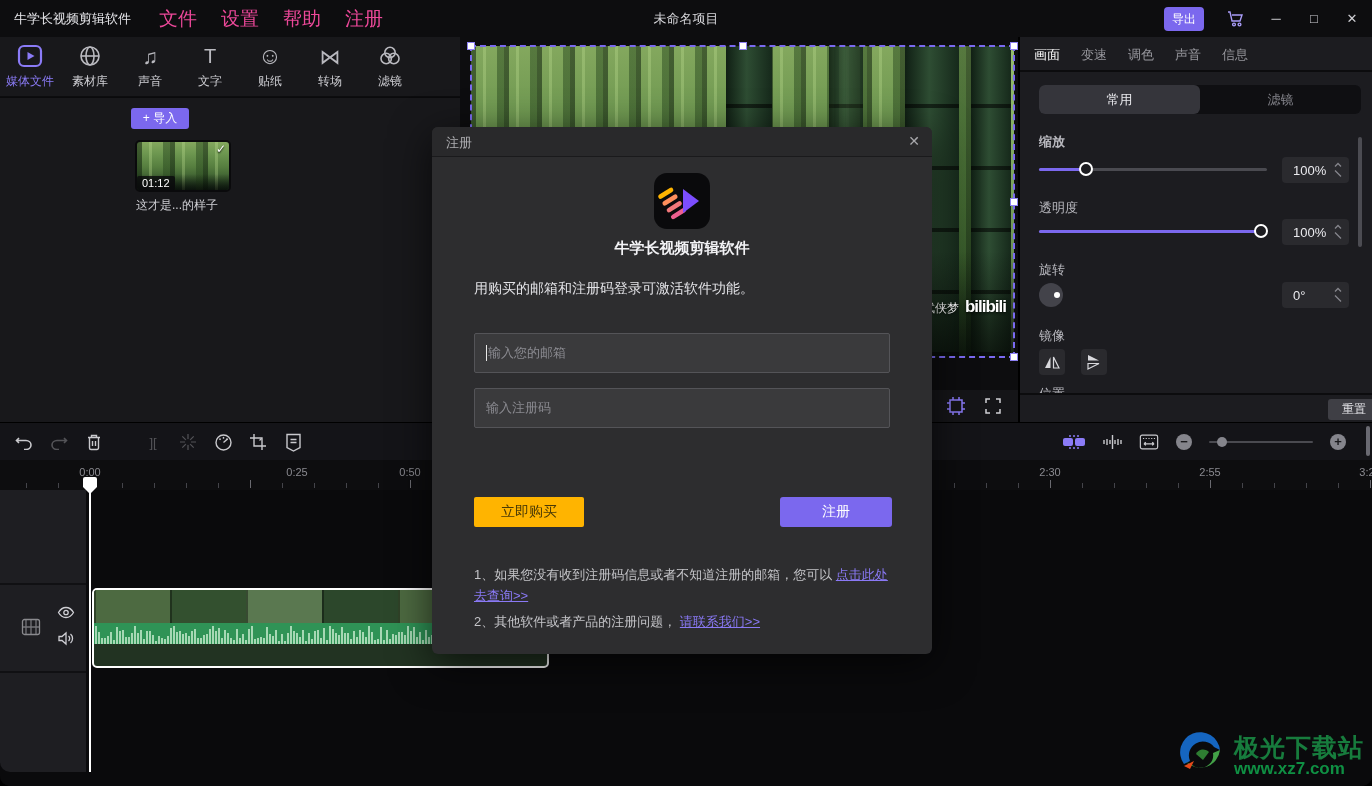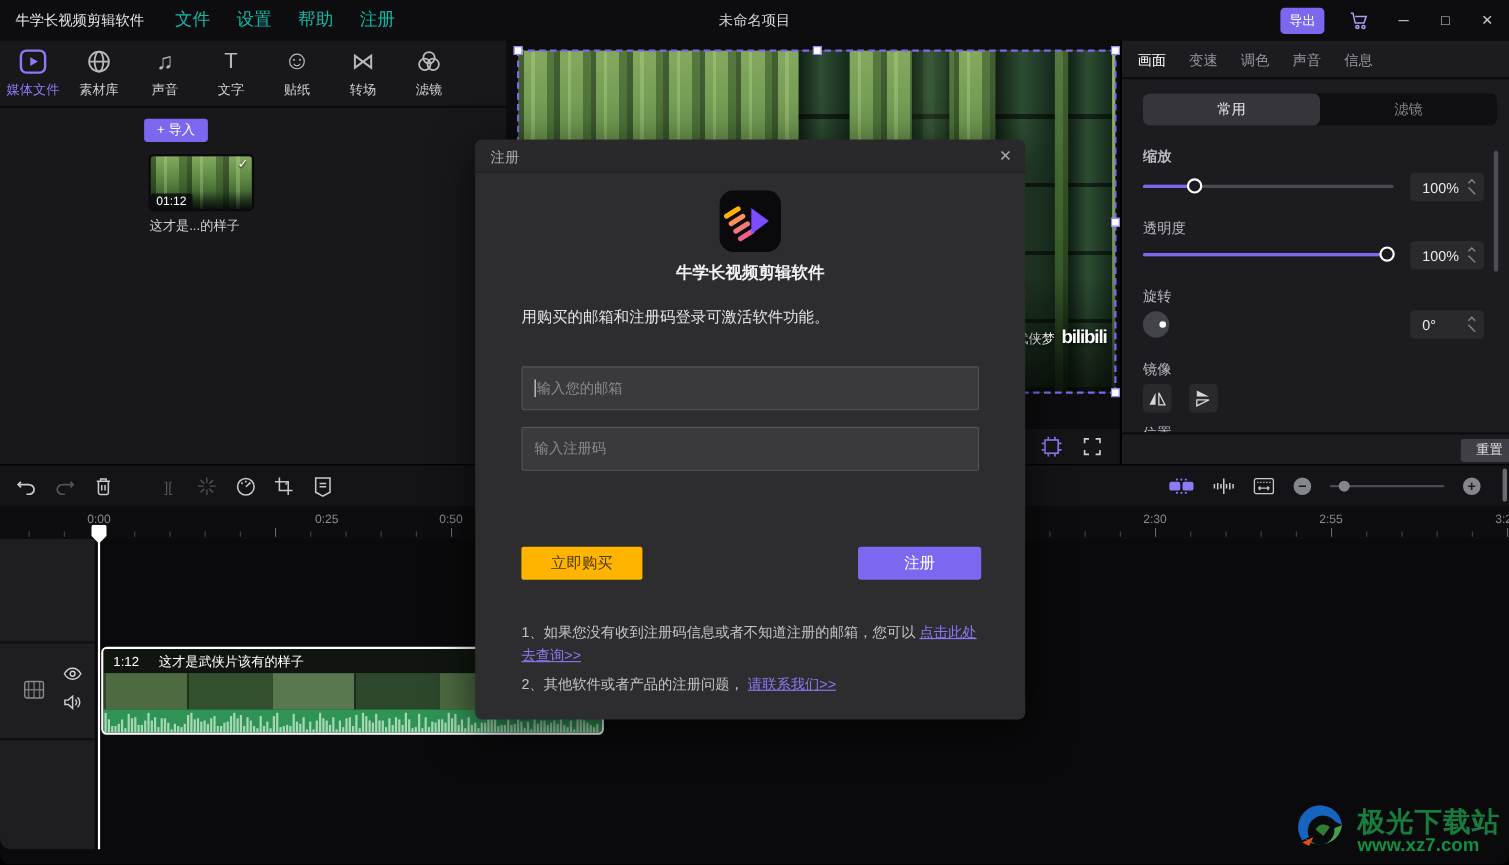--- a/index.html
+++ b/index.html
@@ -3,21 +3,21 @@
 <meta charset="utf-8">
 <style>
   html,body{margin:0;padding:0;background:#000;}
   *{box-sizing:border-box;font-family:"Liberation Sans","DejaVu Sans",sans-serif;}
   #app{position:relative;width:1372px;height:786px;background:#0a0a0c;overflow:hidden;border-radius:0 0 10px 10px;}
 
   
   .titlebar{position:absolute;left:0;top:0;width:1372px;height:37px;background:#0d0d0f;display:flex;align-items:center;}
   .app-title{color:#e6e6ea;font-size:13px;margin-left:14px;}
   .menus{display:flex;gap:24px;margin-left:28px;}
-  .menus span{color:#14b8a6;font-size:16px;cursor:default;}
+  .menus span{color:#ec4899;font-size:19px;cursor:default;}
   .project-title{position:absolute;left:0;right:0;text-align:center;color:#d8d8dc;font-size:13px;pointer-events:none;}
   .tb-right{position:absolute;right:12px;top:0;height:37px;display:flex;align-items:center;gap:22px;}
   .export-btn{background:#7b68ee;color:#ffffff;font-size:12px;border:none;border-radius:4px;width:40px;height:24px;line-height:24px;text-align:center;padding:0;}
   .winbtn{color:#cfcfd4;font-size:13px;width:16px;text-align:center;}
 
   
   .tools{position:absolute;left:0;top:37px;width:460px;height:60px;background:#18181b;display:flex;align-items:center;border-bottom:1px solid #0c0c0e;}
   .tool{width:60px;display:flex;flex-direction:column;align-items:center;gap:4px;}
   .tool .ticon{height:26px;display:flex;align-items:center;justify-content:center;color:#b9b9bf;font-size:21px;line-height:1;}
   .tool .tlabel{font-size:12px;color:#cfcfd4;}
@@ -478,24 +478,20 @@
       </span>
       <span style="position:absolute;left:57px;top:141px;display:flex;">
         <svg width="18" height="15" viewBox="0 0 18 15" fill="none" stroke="#cfcfd4" stroke-width="1.3">
             <path d="M2 5.5h3L9 2v11L5 9.5H2z"></path>
             <path d="M11.5 5a3.2 3.2 0 010 5M13.5 3a6 6 0 010 9"></path>
           </svg>
       </span>
     </div>
 
     <div class="clip">
-      <div class="clip-label">
-        <span>1:12</span>
-        <span>这才是武侠片该有的样子</span>
-      </div>
       <div class="clip-thumbs"></div>
       <div class="clip-wave" id="waveform">
           <i style="height: 18px;"></i>
           <i style="height: 12.1px;"></i>
           <i style="height: 5.9px;"></i>
           <i style="height: 5.8px;"></i>
           <i style="height: 7.9px;"></i>
           <i style="height: 12px;"></i>
           <i style="height: 4.5px;"></i>
           <i style="height: 16.9px;"></i>

